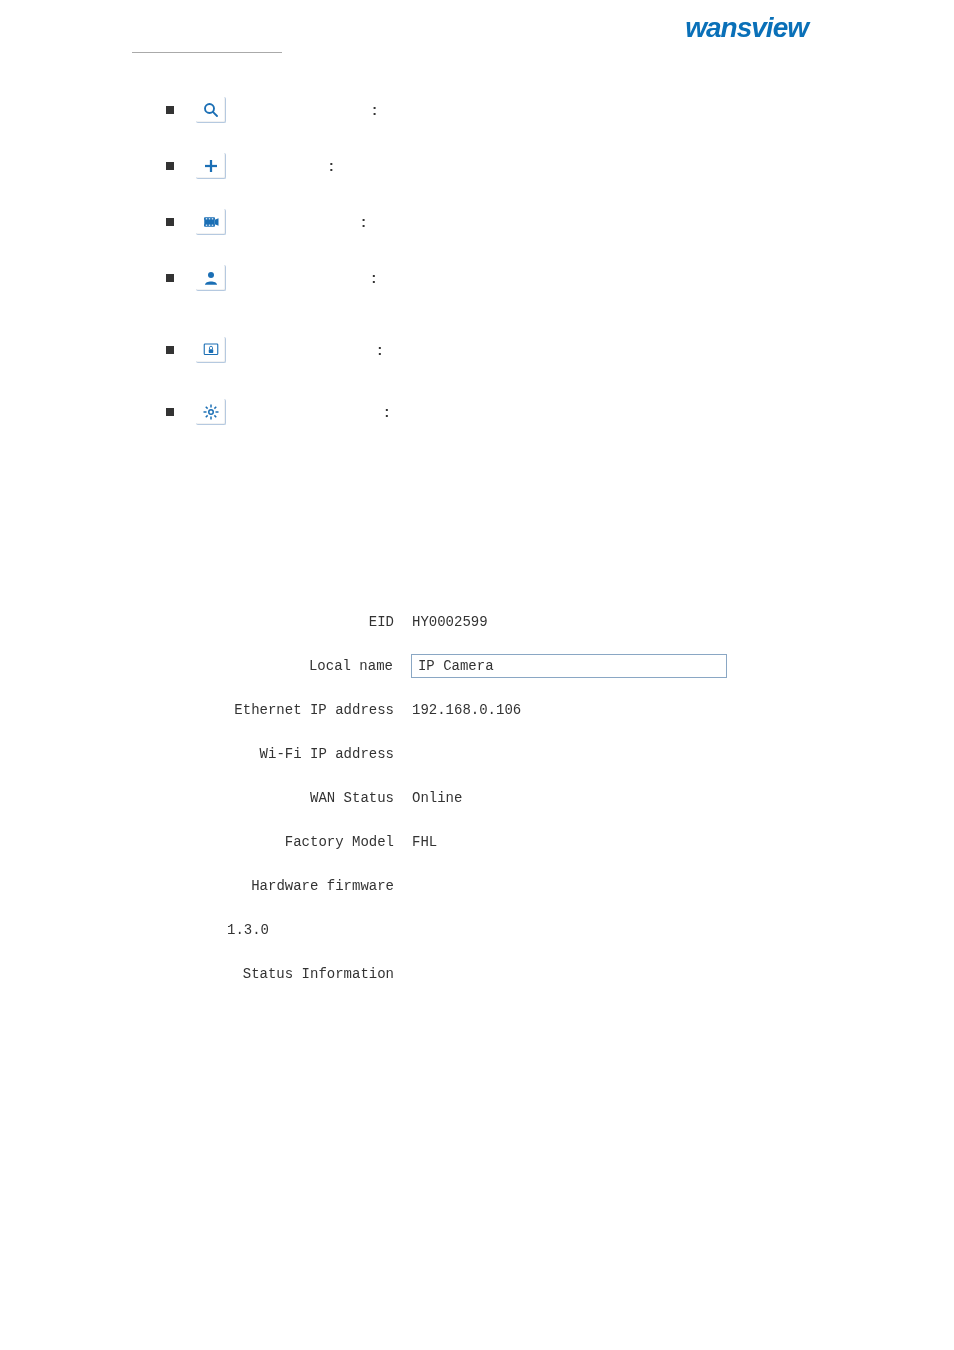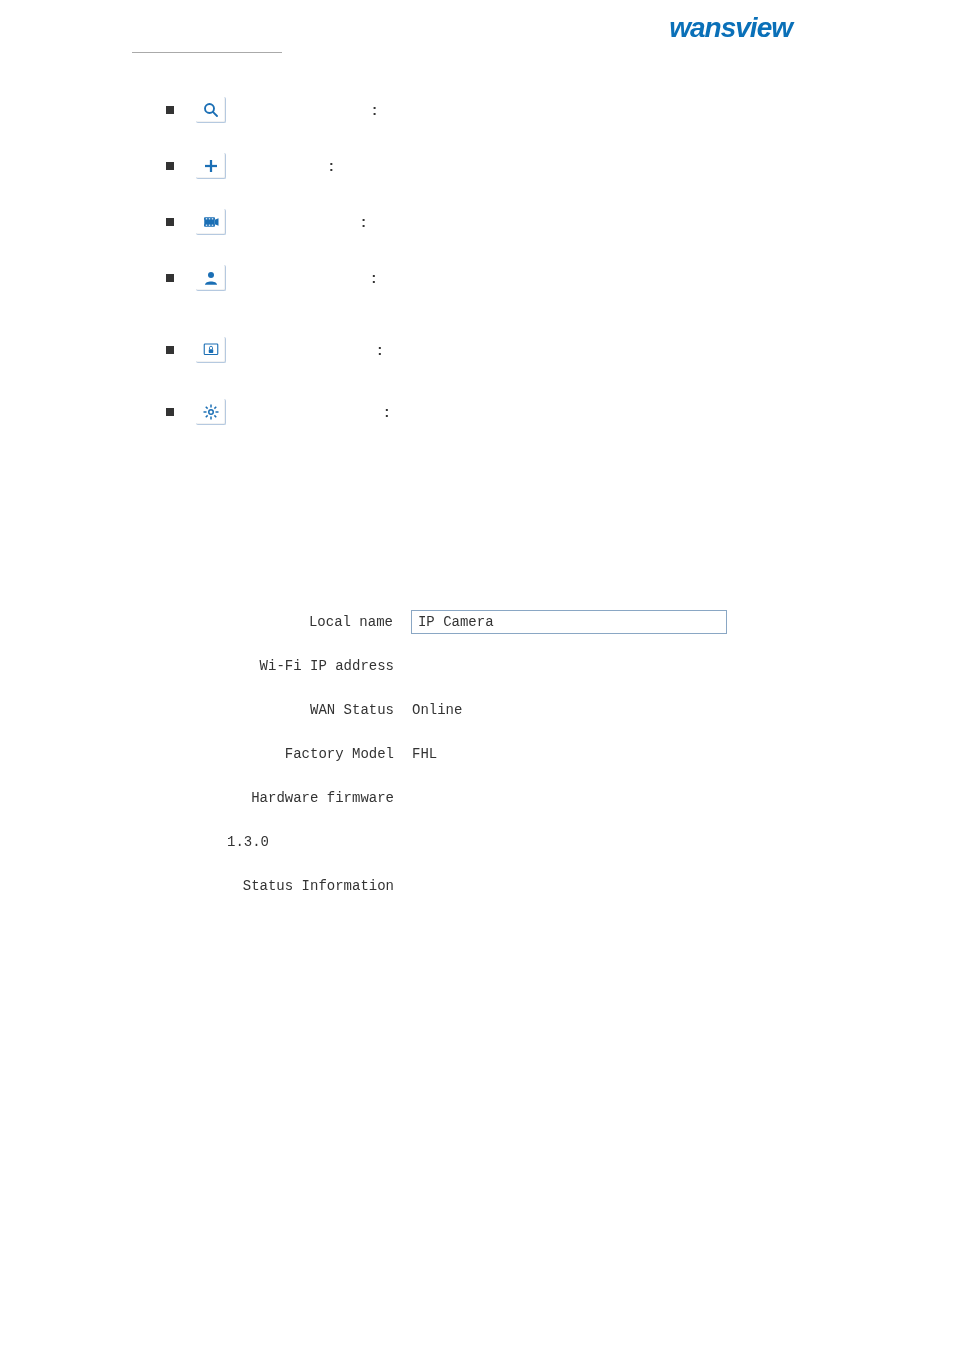--- a/index.html
+++ b/index.html
@@ -7,21 +7,21 @@
       width: 954px;
       height: 1350px;
       background: #fff;
       font-family: Arial, sans-serif;
       position: relative;
       color: #fff;
     }
     .logo-wrap {
       position: absolute;
       top: 12px;
-      right: 162px;
+      right: 146px;
     }
     .logo-text {
       font-family: Arial, sans-serif;
       font-weight: bold;
       font-size: 28px;
       color: #0a70b8;
       font-style: italic;
       letter-spacing: -1px;
     }
     .hr-top {
@@ -223,26 +223,34 @@
     <span class="bullet-text">Settings</span>
     <span class="colon" style="margin-left:96px">:</span>
   </div>
 
 </div>
 
 <div class="heading4" style="top:500px; left:132px">4.1 Information</div>
 
 <div class="info-panel">
 
+  <div class="info-row">
+    <div class="info-label">EID</div>
+    <div class="info-value">HY0002599</div>
+  </div>
 
   <div class="info-row">
     <div class="info-label">Local name</div>
     <input class="info-input" value="IP Camera" style="">
   </div>
 
+  <div class="info-row">
+    <div class="info-label">Ethernet IP address</div>
+    <div class="info-value">192.168.0.106</div>
+  </div>
 
   <div class="info-row">
     <div class="info-label">Wi-Fi IP address</div>
     <div class="info-value"></div>
   </div>
 
   <div class="info-row">
     <div class="info-label">WAN Status</div>
     <div class="info-value">Online</div>
   </div>

